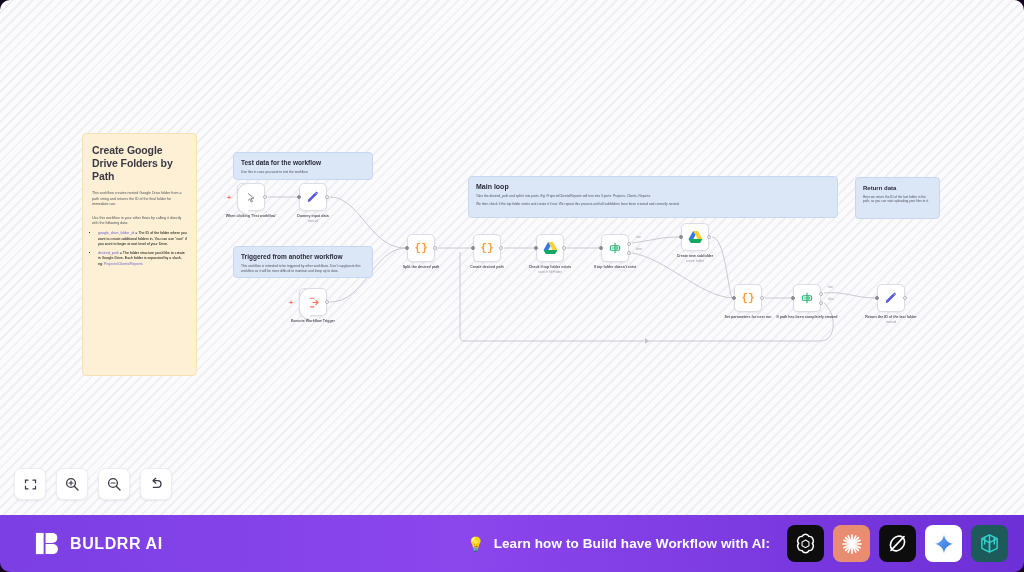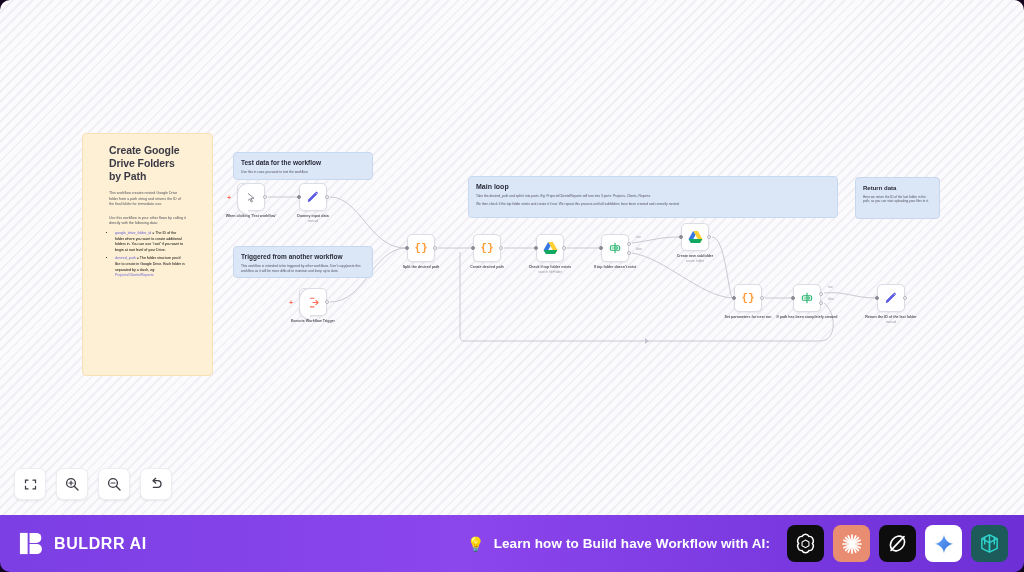--- a/index.html
+++ b/index.html
@@ -22,22 +22,22 @@
     border-radius:10px 10px 0 0;
   }
 
   
   .sticky { position:absolute; border-radius:4px; overflow:hidden; }
   .sticky .s-title { font-weight:bold; color:#2b2b38; }
   .sticky .s-body  { color:#52525e; }
 
   .sticky-yellow {
     background:#fdf0d4; border:1px solid #f6e2b4;
-    left:82px; top:133px; width:131px; height:243px;
-    padding:10px 26px;
+    left:82px; top:133px; width:115px; height:243px;
+    padding:10px 9px;
   }
   .sticky-yellow .s-title { font-size:10.5px; line-height:13px; letter-spacing:-0.1px; color:#3a3a46; }
   .sticky-yellow .s-body  { font-size:3.6px; line-height:5.6px; margin-top:8px; }
   .sticky-yellow ul { margin:4px 0 0 6px; }
   .sticky-yellow li { font-size:3.6px; line-height:5.6px; margin-bottom:3px; }
   .code-inline { color:#6b64d8; }
 
   .sticky-blue {
     background:#dbe7f7; border:1px solid #c6d8ef;
     padding:6px 7px;
@@ -107,21 +107,21 @@
     border:1px solid #ececf1;
     display:flex; align-items:center; justify-content:center;
     box-shadow:0 1px 2px rgba(30,30,50,.08);
     cursor:pointer;
   }
 
   
   #brandbar {
     position:absolute; left:0; top:515px; width:1024px; height:57px;
     background:linear-gradient(90deg,#7b3fe4 0%,#8b46ec 45%,#6d2fd6 100%);
-    display:flex; align-items:center; border-radius:0 0 10px 10px;
+    display:flex; align-items:center; border-radius:0 0 10px 10px;padding-left:16px;
   }
   #brand { display:flex; align-items:center; gap:9px; margin-left:18px; }
   .brand-mark {
     width:27px; height:27px; position:relative;
   }
   .brand-name {
     color:#fff; font-size:16px; font-weight:bold; letter-spacing:0.6px;
   }
   #cta { display:flex; align-items:center; gap:9px; margin-left:auto; margin-right:16px; }
   #cta-text { color:#fff; font-size:13.5px; font-weight:bold; letter-spacing:0.1px; }

